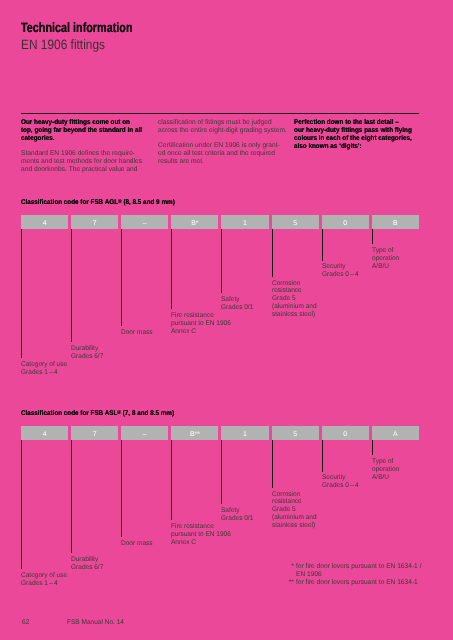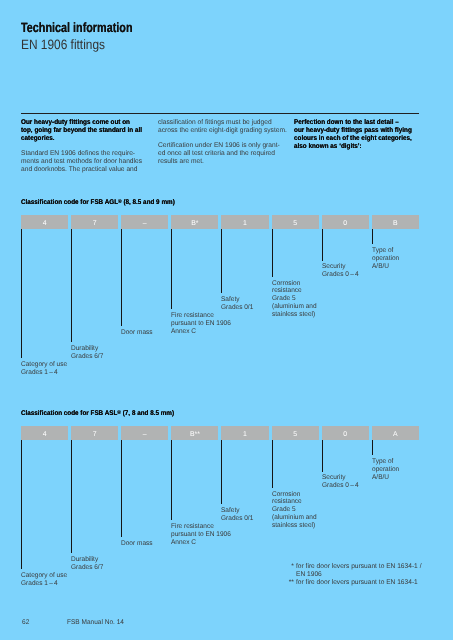--- a/index.html
+++ b/index.html
@@ -1,19 +1,19 @@
 <!DOCTYPE html>
 <html><head>
 <meta charset="utf-8">
 <title>Technical information</title>
 <style>
 html,body{margin:0;padding:0;background:#ffffff;}
 body{width:453px;height:640px;font-family:"Liberation Sans",sans-serif;color:#3a3a3a;
      -webkit-font-smoothing:antialiased;text-rendering:geometricPrecision;}
-.page{position:relative;width:453px;height:640px;overflow:hidden;background:#7dd3fc;}
+.page{position:relative;width:453px;height:640px;overflow:hidden;background:#ec4899;}
 .ink{position:absolute;left:0;top:0;width:453px;height:640px;opacity:0.999;}
 
 #title{position:absolute;left:21px;top:20.2px;font-size:13.6px;font-weight:bold;color:#121212;text-shadow:0 0 0.2px #121212;
        transform:scaleX(0.795);transform-origin:0 0;white-space:nowrap;}
 #subtitle{position:absolute;left:21px;top:36.8px;font-size:13.6px;font-weight:normal;color:#333333;
        transform:scaleX(0.875);transform-origin:0 0;white-space:nowrap;}
 .hrule{position:absolute;left:21px;width:398px;height:1px;background:#202020;}
 
 .icol{position:absolute;top:118.6px;}
 .icol .lead{font-weight:bold;color:#0d0d0d;text-shadow:0 0 0.18px #0d0d0d;font-size:6.9px;line-height:8.3px;

